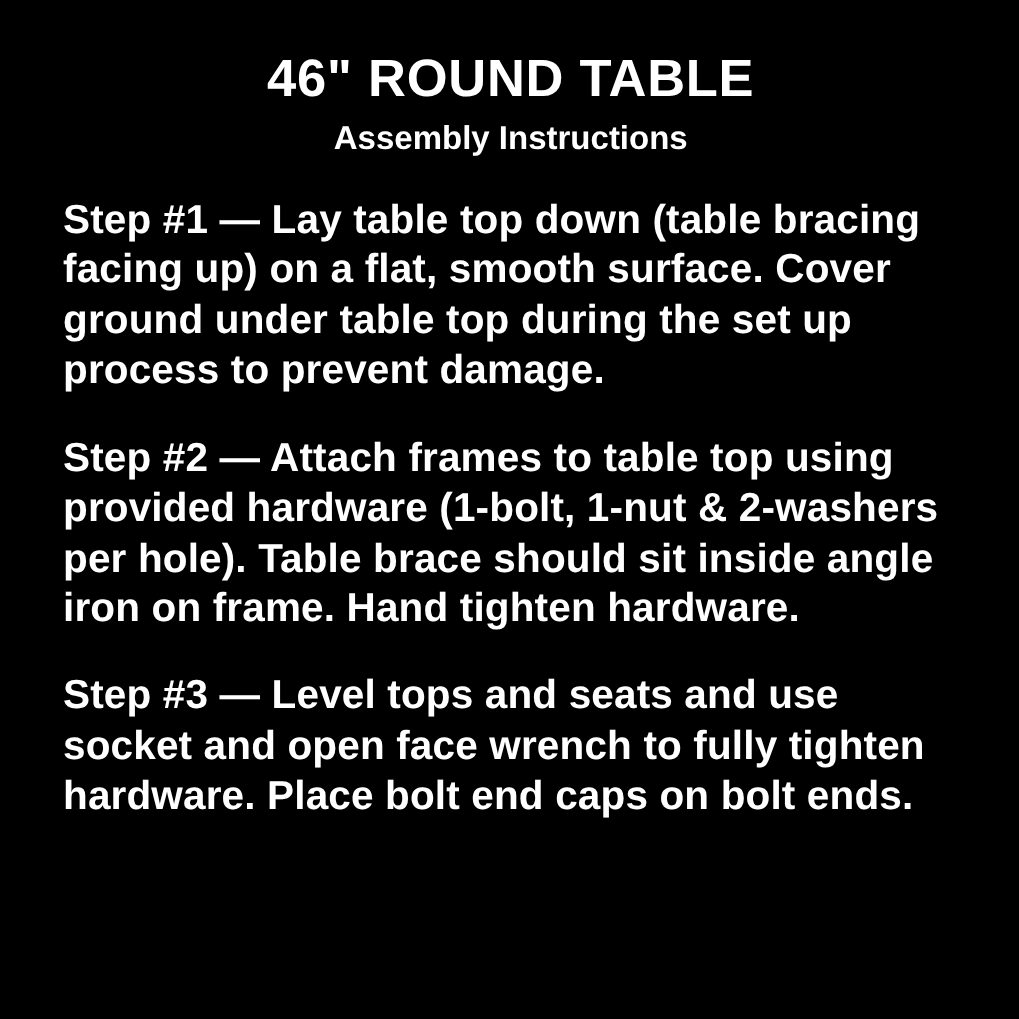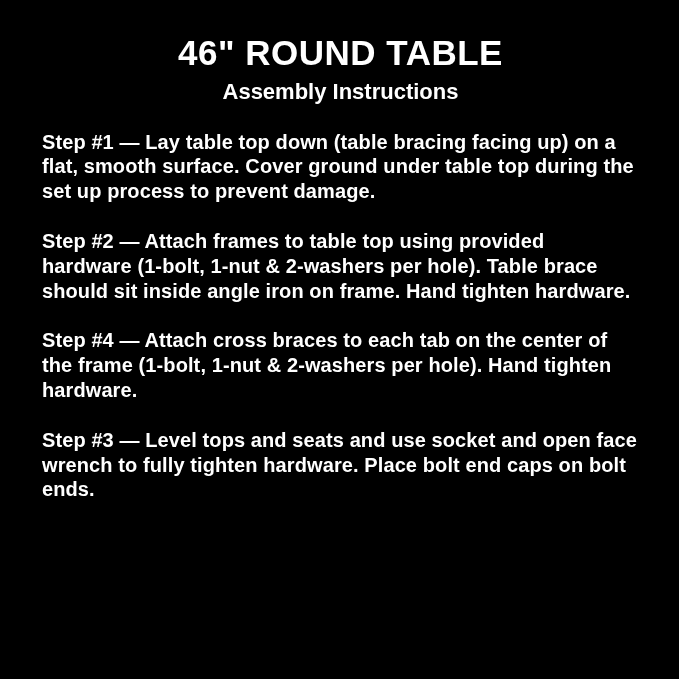--- a/index.html
+++ b/index.html
@@ -31,33 +31,32 @@
   }
   .subtitle {
     font-size: 22px;
     line-height: 1.1;
     margin: 0;
   }
   .steps {
     max-width: 600px;
   }
   .step {
-    font-size: 20px;
+    font-size: 27px;
     line-height: 1.24;
     margin: 0 0 25px 0;
     letter-spacing: 0.1px;
   }
 </style>
 </head>
 <body>
 
 <div class="card" style="background: rgb(0, 0, 0); color: rgb(255, 255, 255);">
   <div class="header">
     <h1 class="title">46" ROUND TABLE</h1>
     <h2 class="subtitle">Assembly Instructions</h2>
   </div>
   <div class="steps">
     <p class="step">Step #1  —  Lay table top down (table bracing facing up) on a flat, smooth surface. Cover ground under table top during the set up process to prevent damage.</p>
     <p class="step">Step #2  —  Attach frames to table top using provided hardware (1-bolt, 1-nut &amp; 2-washers per hole). Table brace should sit inside angle iron on frame. Hand tighten hardware.</p>
-    <p class="step">Step #4  —  Attach cross braces to each tab on the center of the frame (1-bolt, 1-nut &amp; 2-washers per hole). Hand tighten hardware.</p>
     <p class="step">Step #3  —  Level tops and seats and use socket and open face wrench to fully tighten hardware. Place bolt end caps on bolt ends.</p>
   </div>
 </div>
 
 </body></html>

